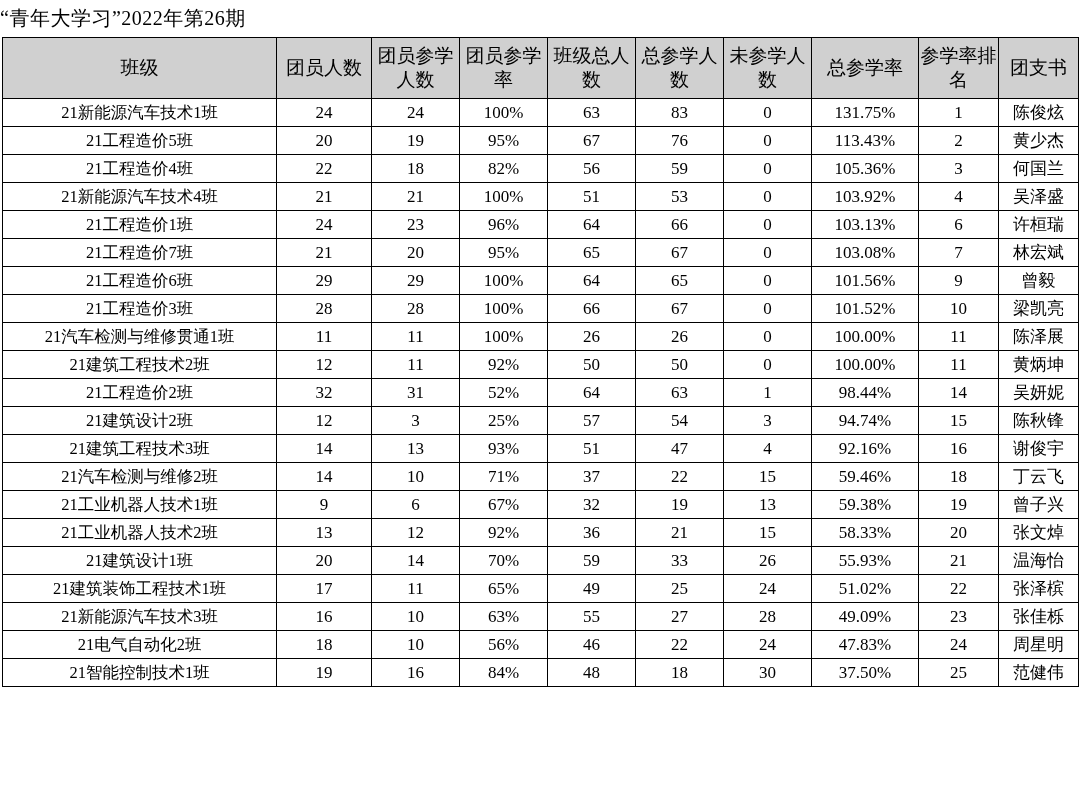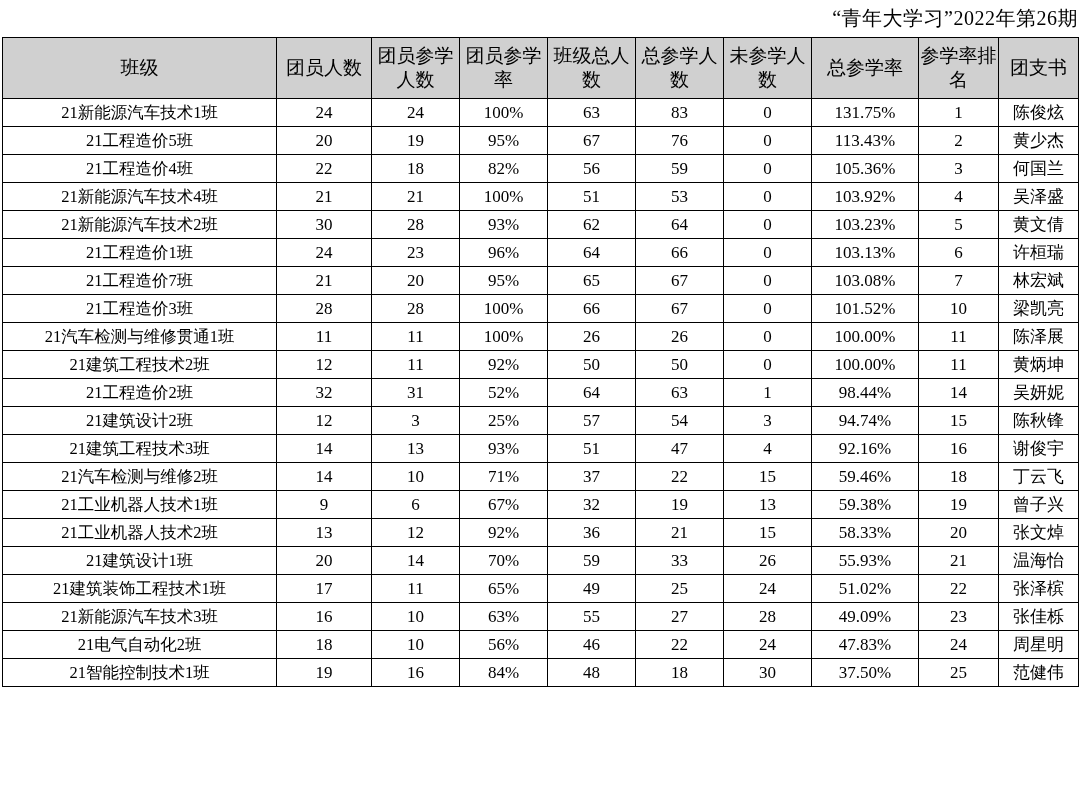--- a/index.html
+++ b/index.html
@@ -15,24 +15,24 @@
     overflow: hidden;
   }
   .page {
     width: 1080px;
     height: 797px;
     box-sizing: border-box;
     display: flex;
     flex-direction: column;
   }
   .title {
-    text-align: right;
+    text-align: left;
     font-size: 20px;
     line-height: 30px;
-    padding: 3px 2px 4px 0;
+    padding: 3px 16px 4px 0;
     font-family: "Liberation Serif", "DejaVu Serif", serif;
     letter-spacing: 0.5px;
   }
   table {
     border-collapse: collapse;
     width: 1076px;
     margin: 0 2px;
     table-layout: fixed;
   }
   th, td {
@@ -144,32 +144,20 @@
           <td>21</td>
           <td>100%</td>
           <td>51</td>
           <td>53</td>
           <td>0</td>
           <td>103.92%</td>
           <td>4</td>
           <td>吴泽盛</td>
         </tr>
         <tr>
-          <td class="classname">21新能源汽车技术2班</td>
-          <td>30</td>
-          <td>28</td>
-          <td>93%</td>
-          <td>62</td>
-          <td>64</td>
-          <td>0</td>
-          <td>103.23%</td>
-          <td>5</td>
-          <td>黄文倩</td>
-        </tr>
-        <tr>
           <td class="classname">21工程造价1班</td>
           <td>24</td>
           <td>23</td>
           <td>96%</td>
           <td>64</td>
           <td>66</td>
           <td>0</td>
           <td>103.13%</td>
           <td>6</td>
           <td>许桓瑞</td>
@@ -178,20 +166,32 @@
           <td class="classname">21工程造价7班</td>
           <td>21</td>
           <td>20</td>
           <td>95%</td>
           <td>65</td>
           <td>67</td>
           <td>0</td>
           <td>103.08%</td>
           <td>7</td>
           <td>林宏斌</td>
+        </tr>
+        <tr>
+          <td class="classname">21工程造价6班</td>
+          <td>29</td>
+          <td>29</td>
+          <td>100%</td>
+          <td>64</td>
+          <td>65</td>
+          <td>0</td>
+          <td>101.56%</td>
+          <td>9</td>
+          <td>曾毅</td>
         </tr>
         <tr>
           <td class="classname">21工程造价3班</td>
           <td>28</td>
           <td>28</td>
           <td>100%</td>
           <td>66</td>
           <td>67</td>
           <td>0</td>
           <td>101.52%</td>

